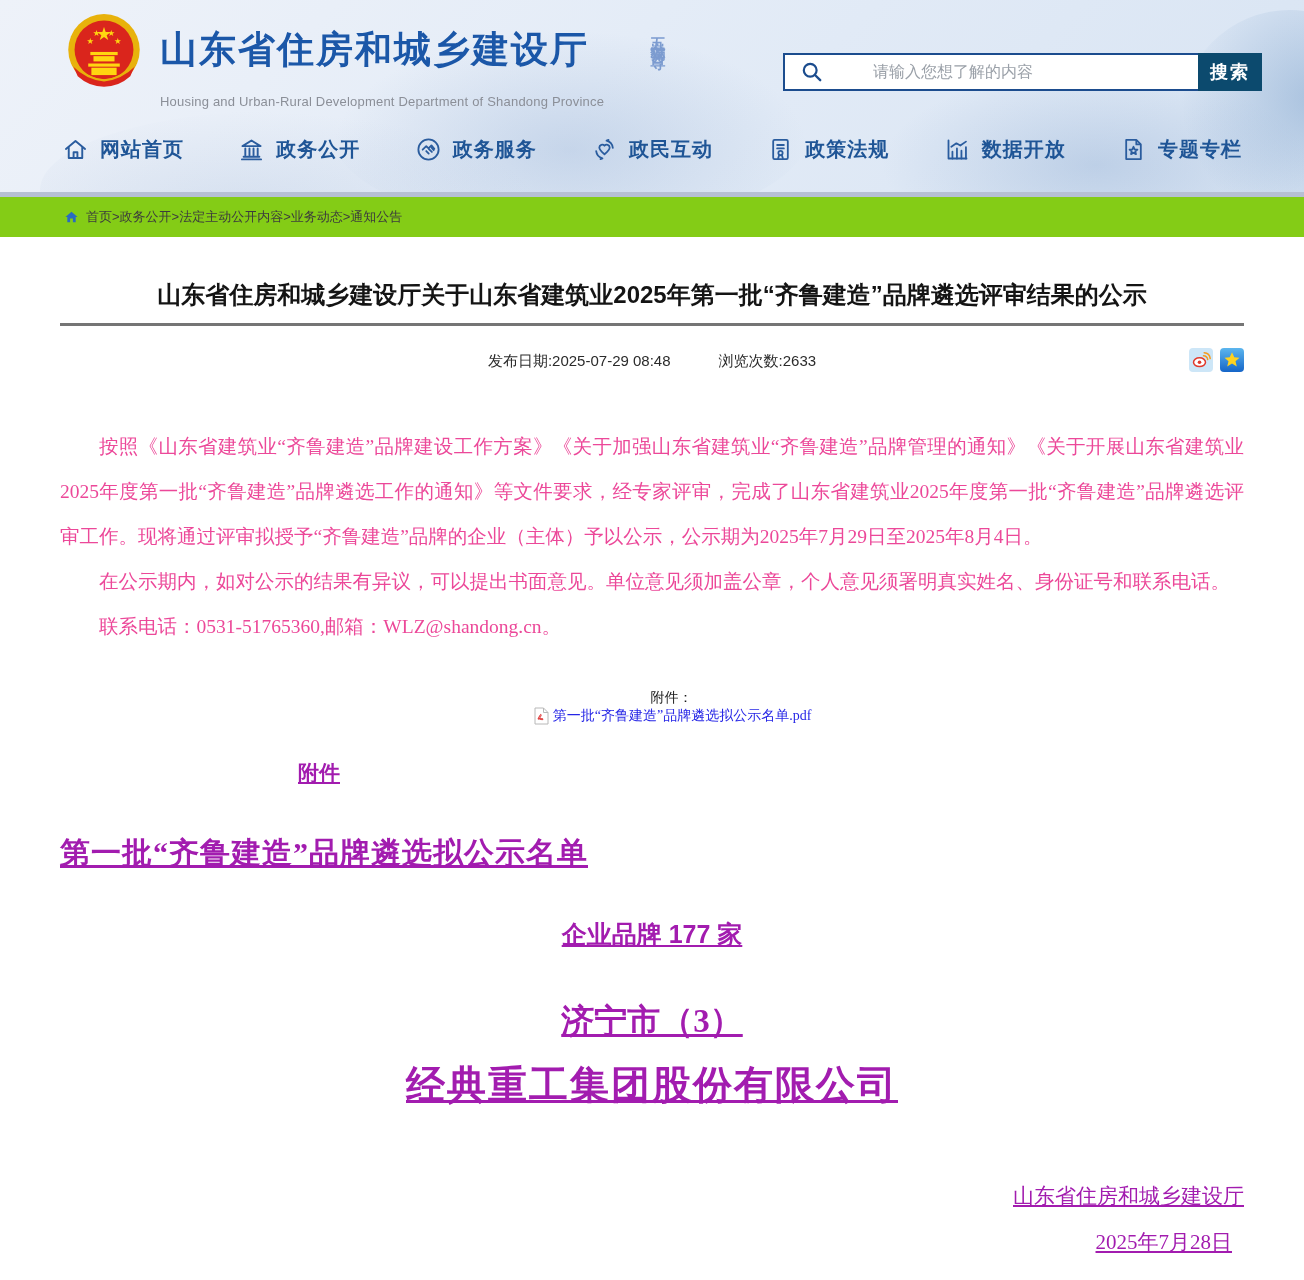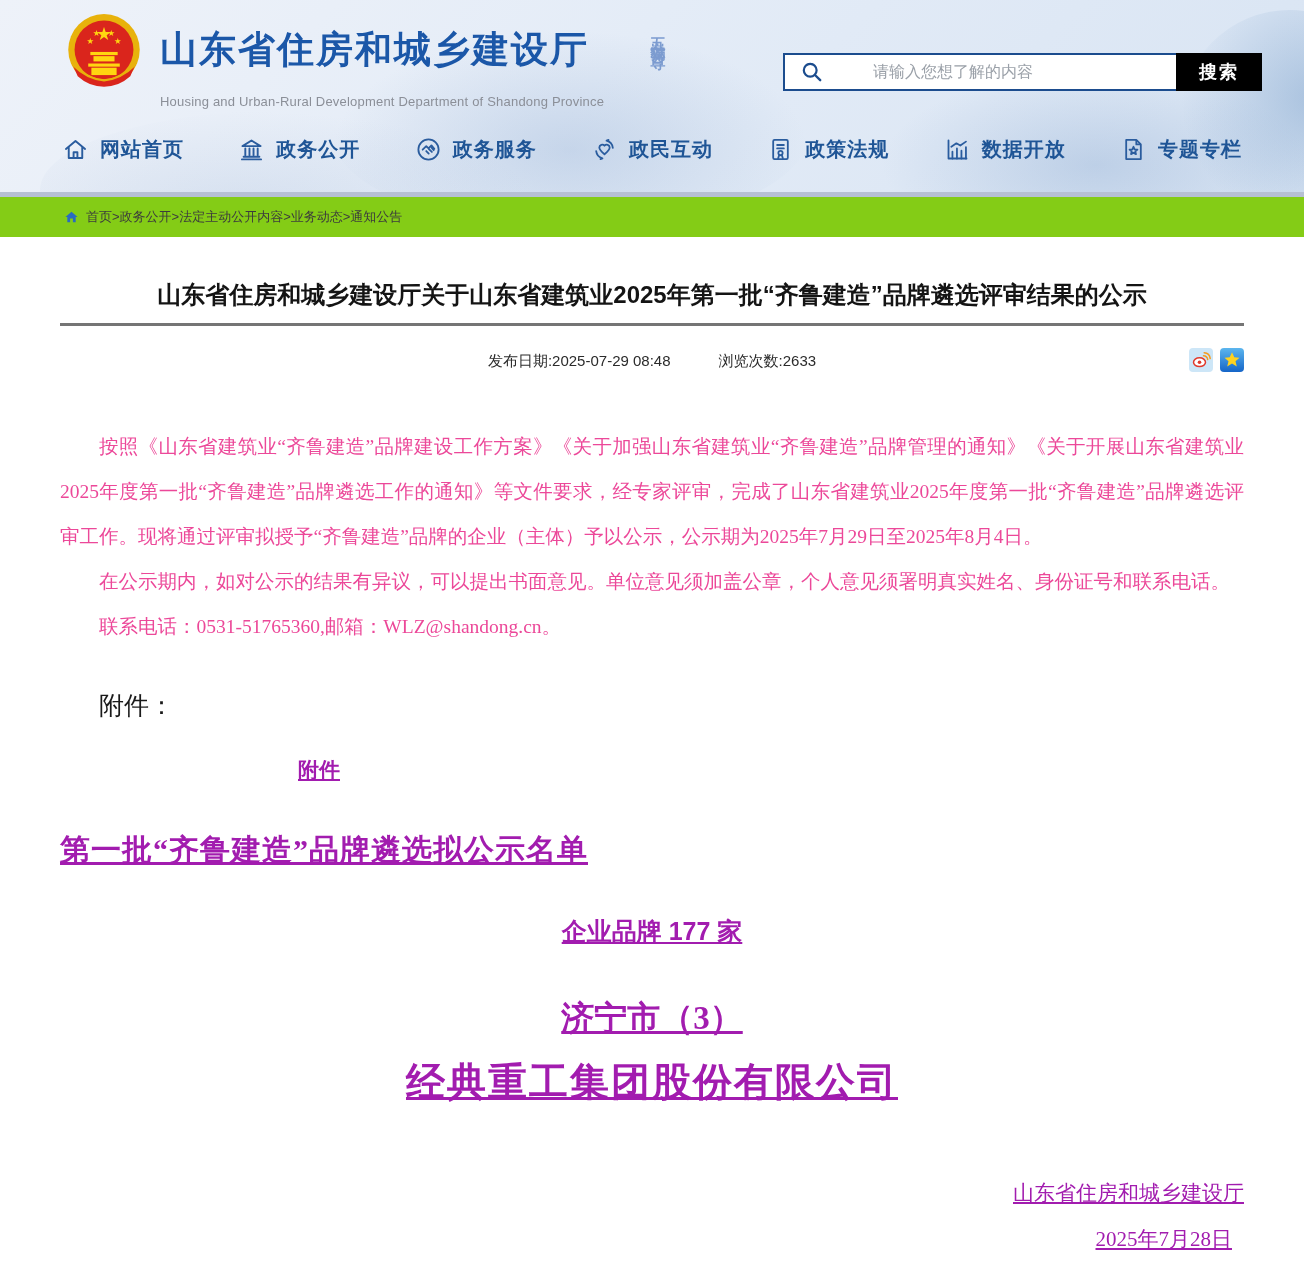--- a/index.html
+++ b/index.html
@@ -39,22 +39,22 @@
     background:#ffffff;border:2px solid #1b4c8e;box-sizing:border-box;
     display:flex;align-items:center;gap:34px;
   }
   .search-icon{margin:0 14px 0 16px;display:flex;}
   .search-input{
     flex:1;border:none;outline:none;font-size:16px;color:#333;background:transparent;
     font-family:"Liberation Sans","DejaVu Sans",sans-serif;
   }
   .search-input::placeholder{color:#9aa0a8;}
   .search-btn{
-    width:86px;height:38px;margin:-2px -2px -2px 0;border:none;cursor:pointer;
-    background:#000000;color:#ffffff;font-size:18px;font-weight:bold;letter-spacing:2px;
+    width:64px;height:38px;margin:-2px -2px -2px 0;border:none;cursor:pointer;
+    background:#0c4a6e;color:#ffffff;font-size:18px;font-weight:bold;letter-spacing:2px;
   }
   
   .nav{
     position:absolute;left:62px;right:62px;top:136px;height:54px;
     display:flex;justify-content:space-between;align-items:flex-start;
   }
   .nav-item{display:flex;align-items:center;gap:11px;text-decoration:none;cursor:pointer;}
   .nav-item svg{display:block;}
   .nav-label{font-size:20px;font-weight:bold;color:#1f5596;letter-spacing:1px;}
   
@@ -75,22 +75,22 @@
   .share-icons{position:absolute;right:0;top:0;display:flex;gap:7px;}
   .share-icons span{display:flex;cursor:pointer;}
   .article-body{
     margin-top:50px;
     font-family:"Liberation Serif","DejaVu Serif",serif;
     font-size:19.5px;line-height:45px;color:#ec4899;
   }
   .article-body p{margin:0;text-indent:2em;text-align:justify;}
   .attachment-row{
     margin-top:40px;display:flex;align-items:center;
-    font-family:"Liberation Serif","DejaVu Serif",serif;font-size:25px;color:#1a1a1a;
-    text-indent:0;padding-left:39px;
+    font-family:"Liberation Serif","DejaVu Serif",serif;font-size:14px;color:#1a1a1a;
+    text-indent:0;padding-left:39px;flex-direction:column;
   }
   .att-link{display:inline-flex;align-items:center;gap:2px;color:#2626e6;text-decoration:none;cursor:pointer;}
   .pdf-icon{display:flex;margin:0 2px;}
   
   .doc-preview{font-family:"Liberation Serif","DejaVu Serif",serif;color:#a21caf;text-decoration:underline;}
   .appendix-label{margin-top:34px;padding-left:238px;font-size:21px;font-weight:bold;}
   .doc-heading{margin-top:46px;font-size:30px;font-weight:bold;letter-spacing:1px;}
   .doc-subheading{margin-top:44px;text-align:center;font-size:25px;font-weight:600;font-family:"Liberation Sans","DejaVu Sans",sans-serif;}
   .doc-city{margin-top:48px;text-align:center;font-size:33px;font-weight:bold;}
   .doc-company{margin-top:14px;text-align:center;font-size:39px;font-weight:bold;letter-spacing:2px;}
@@ -265,20 +265,30 @@
   </div>
 
   <div class="article-body">
     <p>按照《山东省建筑业“齐鲁建造”品牌建设工作方案》《关于加强山东省建筑业“齐鲁建造”品牌管理的通知》《关于开展山东省建筑业2025年度第一批“齐鲁建造”品牌遴选工作的通知》等文件要求，经专家评审，完成了山东省建筑业2025年度第一批“齐鲁建造”品牌遴选评审工作。现将通过评审拟授予“齐鲁建造”品牌的企业（主体）予以公示，公示期为2025年7月29日至2025年8月4日。</p>
     <p>在公示期内，如对公示的结果有异议，可以提出书面意见。单位意见须加盖公章，个人意见须署明真实姓名、身份证号和联系电话。</p>
     <p>联系电话：0531-51765360,邮箱：WLZ@shandong.cn。</p>
   </div>
 
   <div class="attachment-row">
     <span>附件：</span>
+    <a class="att-link">
+      <span class="pdf-icon">
+        <svg width="15" height="18" viewBox="0 0 15 18">
+          <path d="M1 1h8.5L14 5.5V17H1Z" fill="#ffffff" stroke="#b8b8b8"></path>
+          <path d="M9.5 1v4.5H14" fill="none" stroke="#b8b8b8"></path>
+          <path d="M4 12c1.5-3 2.5-5 3-4.5s-.5 3-2.5 4.8c2-.8 4-1 4.5-.3s-1.2.8-2.8.3" fill="none" stroke="#d22" stroke-width="1"></path>
+        </svg>
+      </span>
+      <span>第一批“齐鲁建造”品牌遴选拟公示名单.pdf</span>
+    </a>
   </div>
 
   <div class="doc-preview">
     <div class="appendix-label">附件</div>
     <div class="doc-heading">第一批“齐鲁建造”品牌遴选拟公示名单</div>
     <div class="doc-subheading">企业品牌 177 家</div>
     <div class="doc-city">济宁市（3）</div>
     <div class="doc-company">经典重工集团股份有限公司</div>
     <div class="sign-name">山东省住房和城乡建设厅</div>
     <div class="sign-date">2025年7月28日</div>

